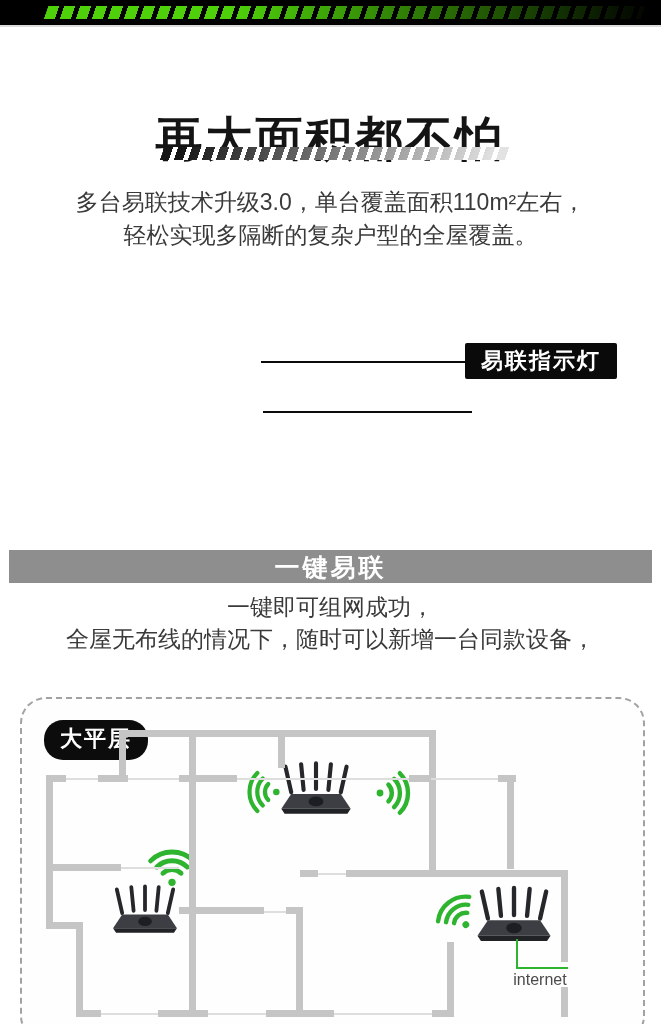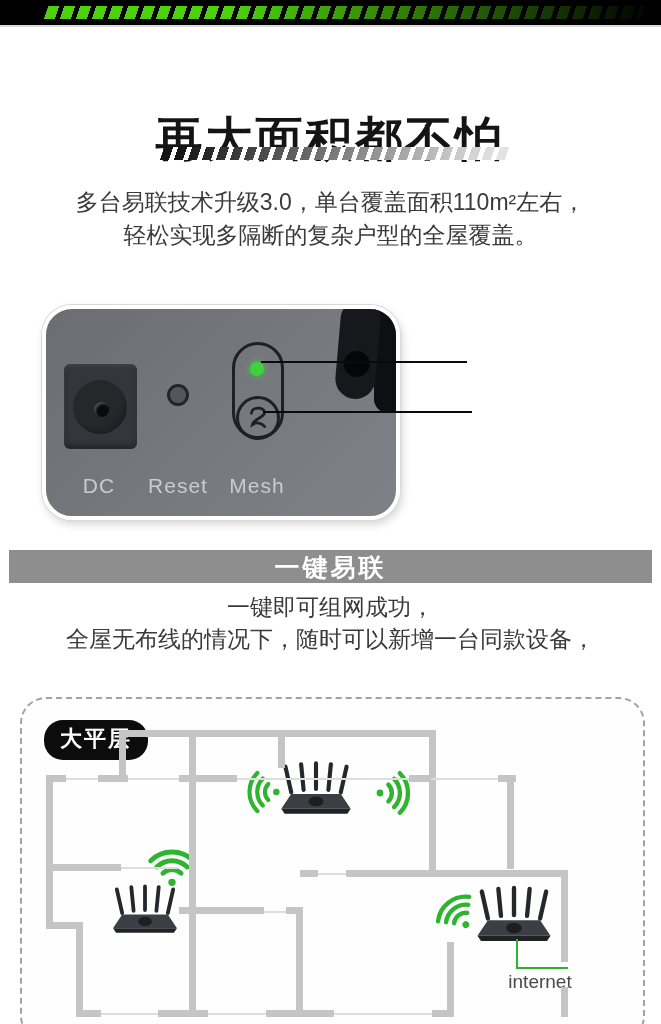--- a/index.html
+++ b/index.html
@@ -74,64 +74,44 @@
   .wifi{position:absolute;color:var(--wific,#2fb42f);}
   .wifi svg{display:block;width:100%;height:100%;}
   .w-cl{left:216px;top:70px;width:46px;height:46px;transform:rotate(-90deg);}
   .w-cr{left:350px;top:70px;width:48px;height:48px;transform:rotate(90deg);}
   .w-ll{left:124px;top:140px;width:52px;height:52px;}
   .w-br{left:410px;top:189px;width:48px;height:48px;transform:rotate(-38deg);}
   .netline{position:absolute;background:var(--wific,#2fb42f);}
   .nl-v{left:494px;top:240px;width:2px;height:30px;}
   .nl-h{left:494px;top:268px;width:52px;height:2px;}
   .netlabel{position:absolute;left:486px;top:272px;width:64px;text-align:center;
-    color:#4a4a4a;font-size:19px;}
+    color:#4a4a4a;font-size:16px;}
 </style>
 </head>
 <body style="--seg: #4ed00a; --led: #3bd43b; --wific: #2fb42f; --wallc: #c5c5c6; --linec: #dedede;">
 
 <div class="topbar">
   <div class="stripes"></div>
   <div class="fade"></div>
 </div>
 
 <h1 class="title">再大面积都不怕</h1>
 <div class="titlestripe">
   <div class="fade"></div>
 </div>
 
 <div class="para para1">
   <div>多台易联技术升级3.0，单台覆盖面积110m²左右，</div>
   <div>轻松实现多隔断的复杂户型的全屋覆盖。</div>
 </div>
 
 <div class="fig1">
-  <div class="panel">
-    <div class="ant1"></div>
-    <div class="ant2"></div>
-    <div class="dcport">
-      <div class="ring"></div>
-      <div class="pin"></div>
-    </div>
-    <div class="reset"></div>
-    <div class="meshslot"></div>
-    <div class="meshled"></div>
-    <div class="meshbtn">
-      <svg viewBox="0 0 36 36" width="34" height="34">
-        <path d="M11 13 C11 6 25 6 25 12 C25 18 13 19 12 25 C16 22 22 23 25 27" fill="none" stroke="#1f2024" stroke-width="3" stroke-linecap="round"></path>
-      </svg>
-    </div>
-    <div class="portlabels">
-      <span class="lbl-dc">DC</span>
-      <span class="lbl-reset">Reset</span>
-      <span class="lbl-mesh">Mesh</span>
-    </div>
-  </div>
   <div class="callout-line cl1"></div>
   <div class="callout-line cl2"></div>
+  <div class="callout-box cb1">易联指示灯</div>
 </div>
 
 <div class="graybar">一键易联</div>
 
 <div class="para para2">
   <div>一键即可组网成功，</div>
   <div>全屋无布线的情况下，随时可以新增一台同款设备，</div>
 </div>
 
 <div class="floorplan">

